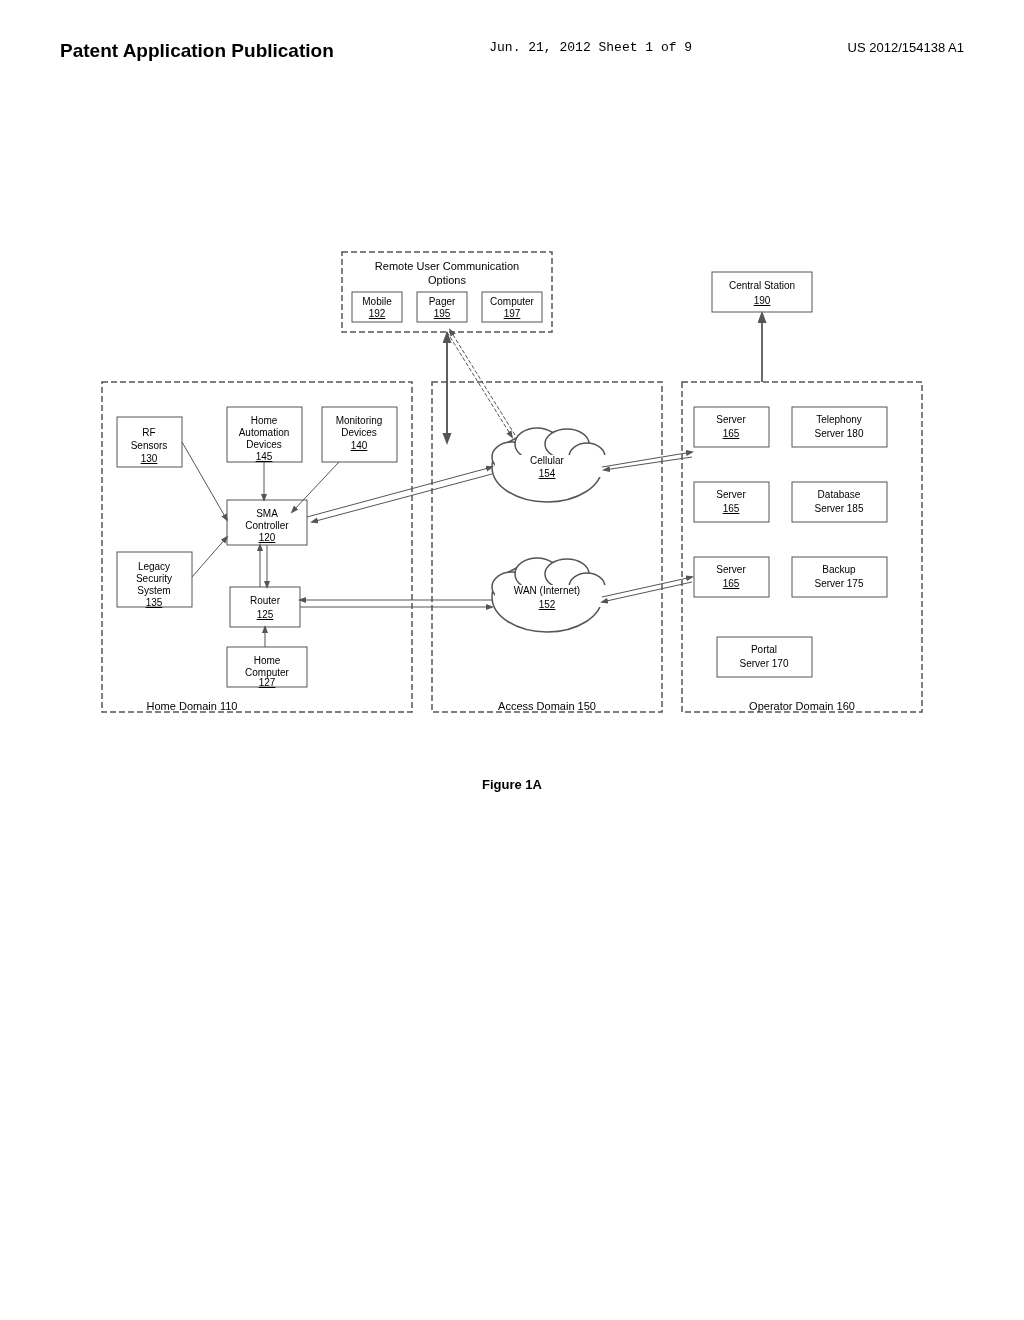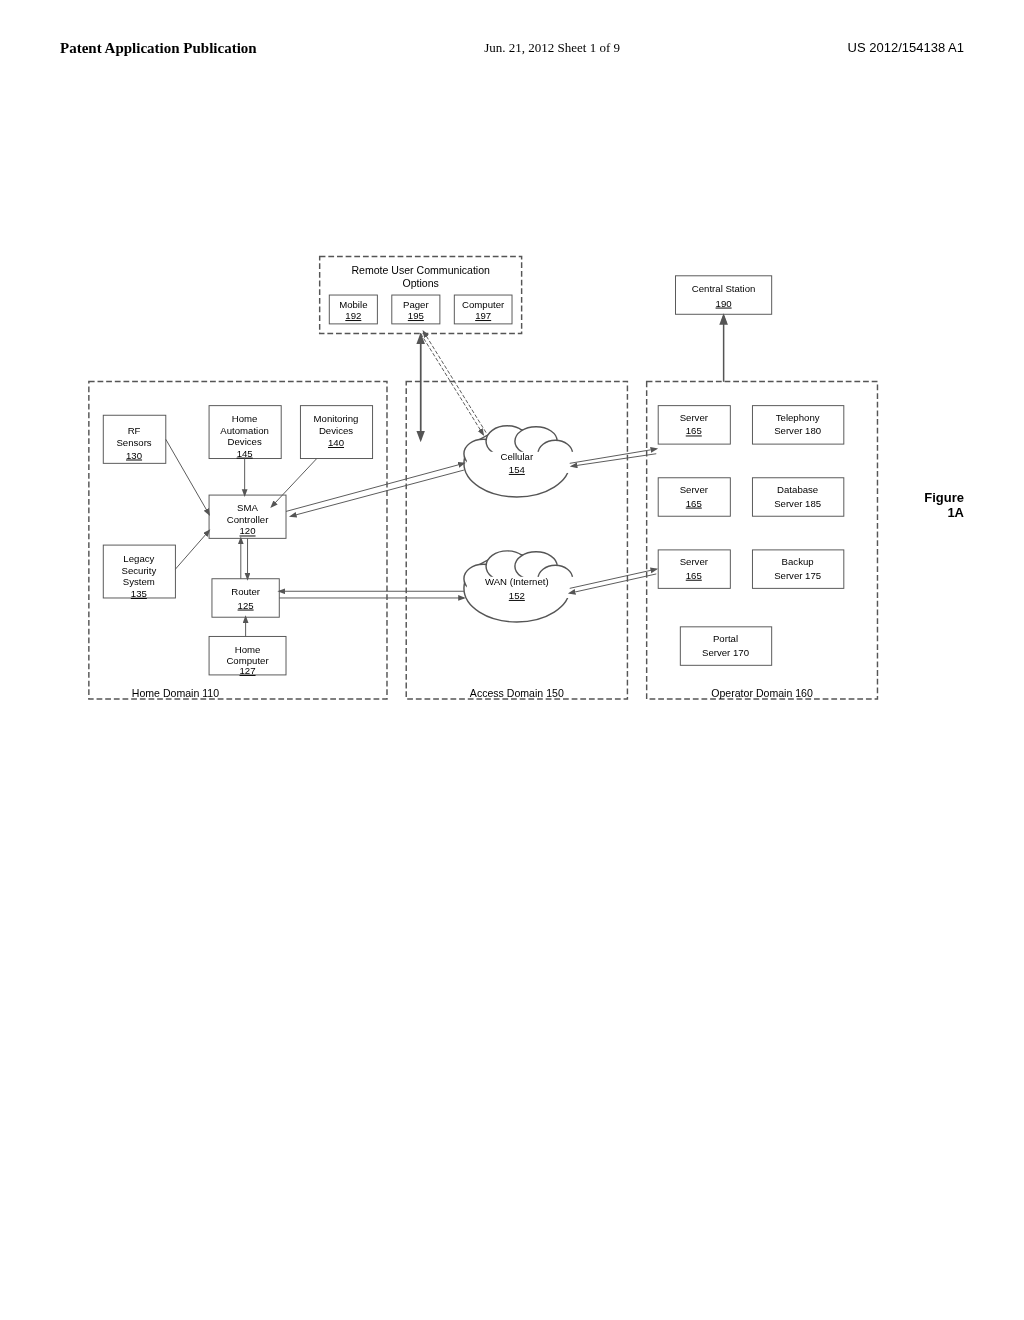--- a/index.html
+++ b/index.html
@@ -24,40 +24,40 @@
       display: flex;
       justify-content: space-between;
       align-items: flex-start;
       border-bottom: none;
       margin-bottom: 10px;
       font-size: 14px;
     }
 
     .header-left {
       font-weight: bold;
-      font-size: 15px;
-      font-family: Liberation Serif, serif;
+      font-size: 19px;
+      font-family: Liberation Sans, sans-serif;
     }
 
     .header-center {
-      font-family: Liberation Serif, serif;
+      font-family: Liberation Mono, monospace;
       font-size: 13px;
       text-align: right;
     }
 
     .header-right {
       font-family: Arial, sans-serif;
       font-size: 13px;
       text-align: right;
     }
 
     .diagram-area {
       margin-top: 180px;
       display: flex;
-      flex-direction: row;
+      flex-direction: column;
       align-items: center;
     }
 
     svg {
       font-family: Arial, sans-serif;
       font-size: 11px;
     }
 
     .figure-label {
       text-align: right;

